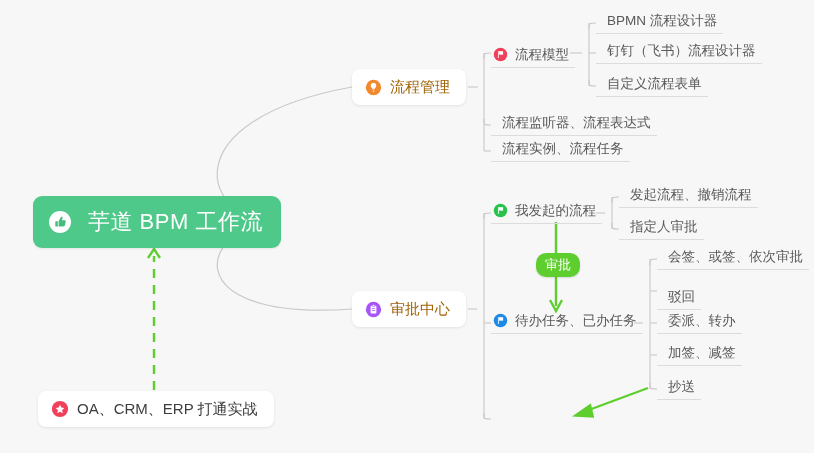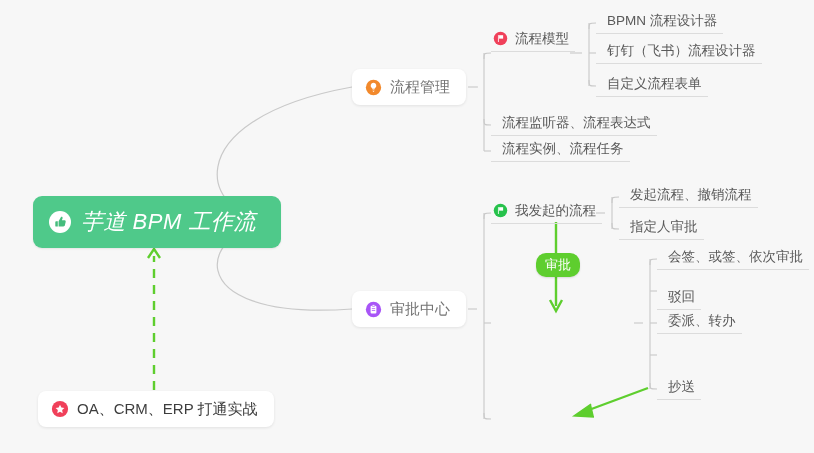--- a/index.html
+++ b/index.html
@@ -17,31 +17,31 @@
 
   
   .root{
     left:33px;top:196px;width:248px;height:52px;
     background:#4fc98a;border-radius:9px;
     display:flex;align-items:center;
     padding-left:15px;
     box-shadow:0 1px 2px rgba(0,0,0,0.08);
   }
   .root .lbl{
-    color:#ffffff;font-size:22px;letter-spacing:.5px;margin-left:9px;font-style:italic;
+    color:#ffffff;font-size:22px;letter-spacing:.5px;margin-left:16px;
   }
 
   
   .card{
     background:#ffffff;border-radius:8px;
     display:flex;align-items:center;
     padding:0 16px 0 13px;height:36px;
     box-shadow:0 1px 3px rgba(0,0,0,0.09);
   }
-  .card .lbl{font-size:15px;color:#737373;margin-left:8px;}
+  .card .lbl{font-size:15px;color:#a16207;margin-left:8px;}
 
   .n-liucheng{left:352px;top:69px;}
   .n-shenpi{left:352px;top:291px;}
   .n-oa{left:38px;top:391px;}
   .n-oa .lbl{color:#3d3d3d;font-size:15px;}
 
   
   .txt{
     font-size:13.5px;color:#5a5a5a;
     padding:0 6px 4px 4px;
@@ -147,21 +147,21 @@
         <circle cx="10" cy="10" r="9" fill="#a855f7"></circle>
         <rect x="6.6" y="5.6" width="6.8" height="9" rx="1.2" fill="#fff"></rect>
         <rect x="8.4" y="4.4" width="3.2" height="2.1" rx="0.8" fill="#fff" stroke="#a855f7" stroke-width="0.7"></rect>
         <rect x="8" y="8.6" width="4" height="0.9" fill="#a855f7"></rect>
         <rect x="8" y="10.6" width="4" height="0.9" fill="#a855f7"></rect>
       </svg>
     </span>
     <span class="lbl">审批中心</span>
   </div>
 
-  <div class="node txt withicon" style="left:491px;top:30px;text-align:center;">
+  <div class="node txt withicon" style="left:491px;top:46px;text-align:center;">
     <span class="ico">
       <svg width="15" height="15" viewBox="0 0 20 20">
         <circle cx="10" cy="10" r="9" fill="#f0405a"></circle>
         <rect x="6.6" y="5.2" width="1.1" height="9.6" rx="0.5" fill="#fff"></rect>
         <path d="M8.1 5.6h5.4v4.6H8.1z" fill="#fff"></path>
       </svg>
     </span>
     <span class="lbl">流程模型</span>
   </div>
 
@@ -193,29 +193,42 @@
     <span class="lbl">我发起的流程</span>
   </div>
 
   <div class="node txt" style="left:619px;top:186px;">
     <span class="lbl">发起流程、撤销流程</span>
   </div>
   <div class="node txt" style="left:619px;top:218px;">
     <span class="lbl">指定人审批</span>
   </div>
 
+  <div class="node txt withicon" style="left:491px;top:312px;">
+    <span class="ico">
+      <svg width="15" height="15" viewBox="0 0 20 20">
+        <circle cx="10" cy="10" r="9" fill="#1e8ae8"></circle>
+        <rect x="6.6" y="5.2" width="1.1" height="9.6" rx="0.5" fill="#fff"></rect>
+        <path d="M8.1 5.6h5.4v4.6H8.1z" fill="#fff"></path>
+      </svg>
+    </span>
+    <span class="lbl">待办任务、已办任务</span>
+  </div>
 
   <div class="node txt" style="left:657px;top:248px;">
     <span class="lbl">会签、或签、依次审批</span>
   </div>
   <div class="node txt" style="left:657px;top:280px;margin-top:8px;">
     <span class="lbl">驳回</span>
   </div>
   <div class="node txt" style="left:657px;top:312px;">
     <span class="lbl">委派、转办</span>
+  </div>
+  <div class="node txt" style="left:657px;top:344px;">
+    <span class="lbl">加签、减签</span>
   </div>
   <div class="node txt" style="left:657px;top:378px;">
     <span class="lbl">抄送</span>
   </div>
 
 
   <div class="tag">
     <span>审批</span>
   </div>
 

